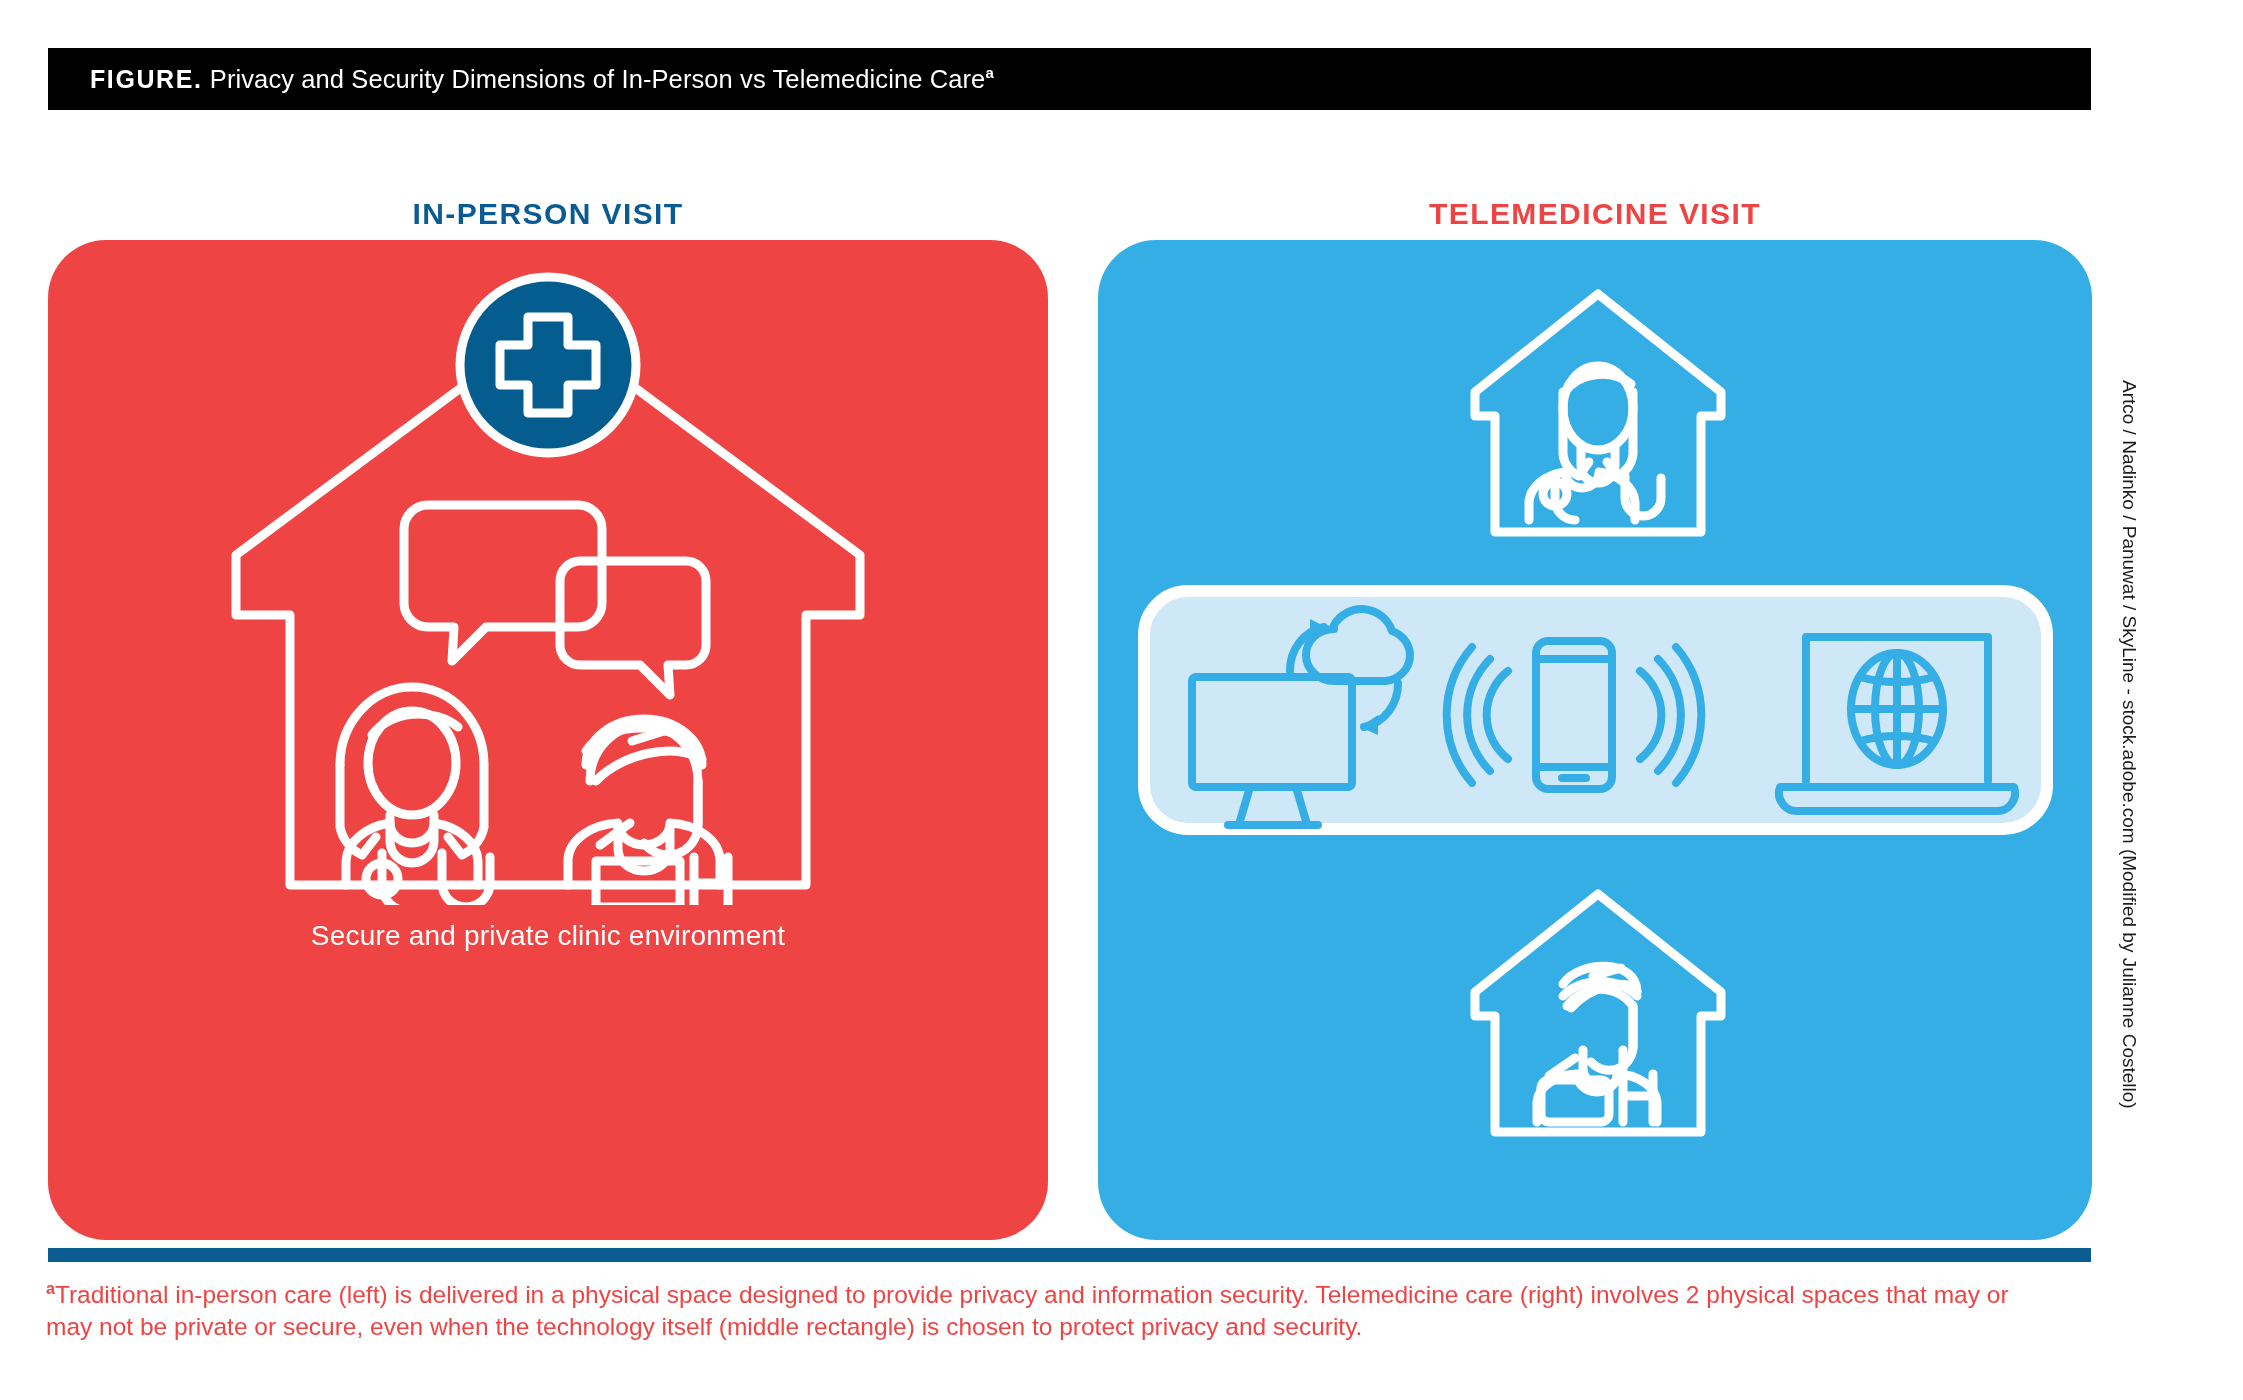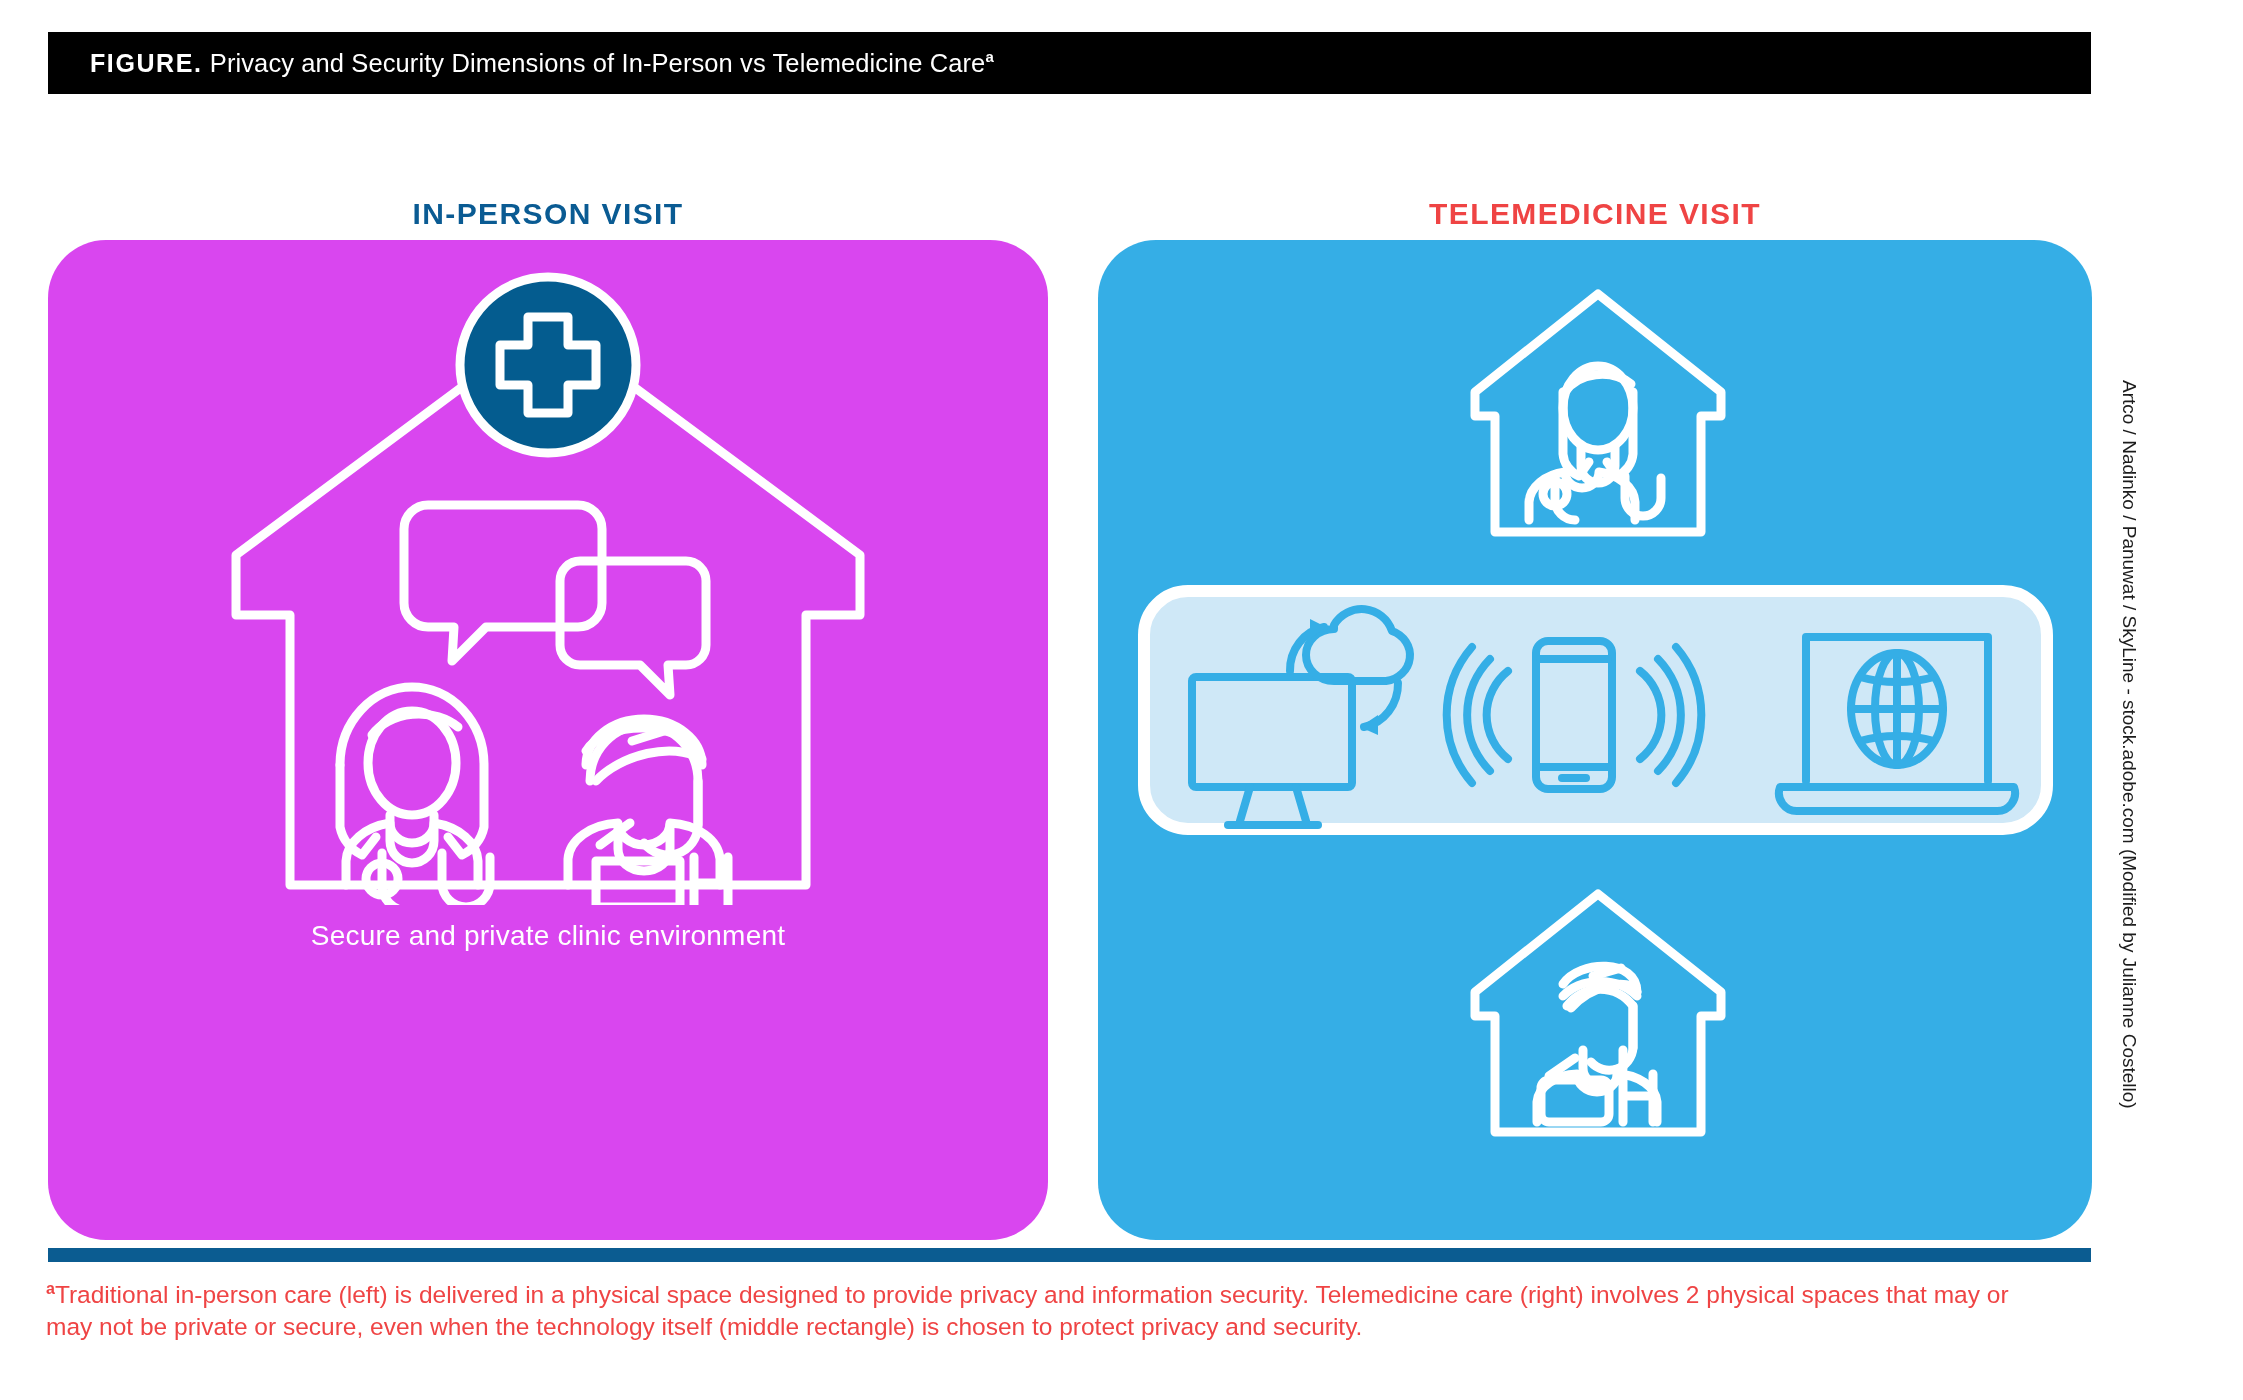--- a/index.html
+++ b/index.html
@@ -5,41 +5,41 @@
 <style>
   html,body{margin:0;padding:0;background:#ffffff;}
   body{
     width:2243px;height:1400px;position:relative;overflow:hidden;
     font-family:"Liberation Sans", sans-serif;
     -webkit-font-smoothing:antialiased;
   }
 
   
   .title-bar{
-    position:absolute;left:48px;top:32px;width:2043px;height:62px;
+    position:absolute;left:48px;top:48px;width:2043px;height:62px;
     background:#000000;display:flex;align-items:center;
     padding-left:42px;box-sizing:border-box;
   }
   .title-text{
     color:#ffffff;font-size:25.5px;letter-spacing:.1px;white-space:nowrap;
   }
   .title-text .lead{font-weight:bold;letter-spacing:1.6px;font-size:25px;}
   .title-text sup{font-size:15px;vertical-align:super;font-weight:bold;}
 
   
   .panel-head{
     position:absolute;text-align:center;font-weight:bold;
     font-size:30px;letter-spacing:1.4px;margin-top:24px;
   }
   #head-left{left:48px;top:173px;width:1000px;color:#0a5b93;}
   #head-right{left:1098px;top:173px;width:994px;color:#ef4444;}
 
   
   .panel{position:absolute;border-radius:58px;}
-  #panel-left{left:48px;top:240px;width:1000px;height:1000px;background:#d946ef;}
+  #panel-left{left:48px;top:240px;width:1000px;height:1000px;background:#ef4444;}
   #panel-right{left:1098px;top:240px;width:994px;height:1000px;background:#35aee6;}
 
   .panel-caption{
     position:absolute;left:0;right:0;top:680px;text-align:center;
     color:#ffffff;font-size:28px;letter-spacing:.2px;
   }
 
   
   .art{position:absolute;}
   #art-left{left:180px;top:25px;width:640px;height:640px;}

